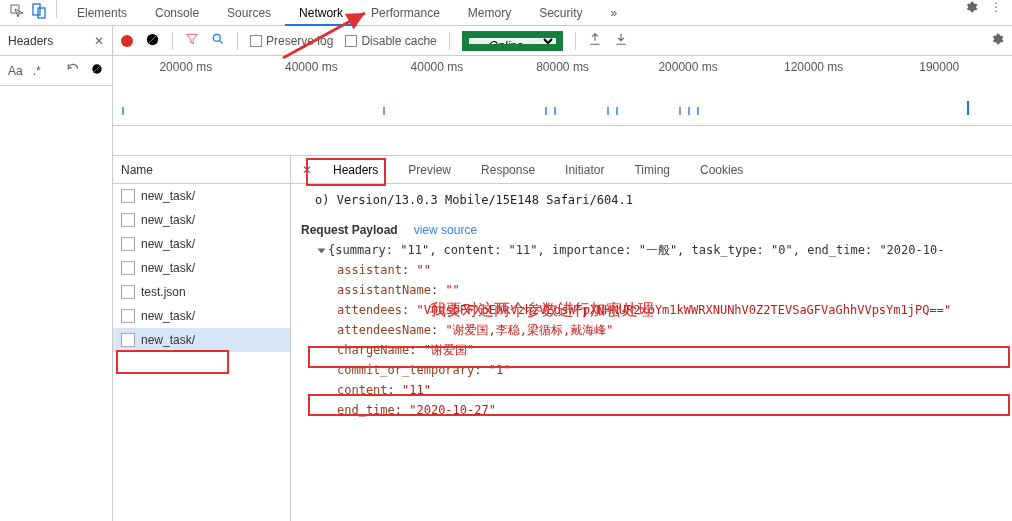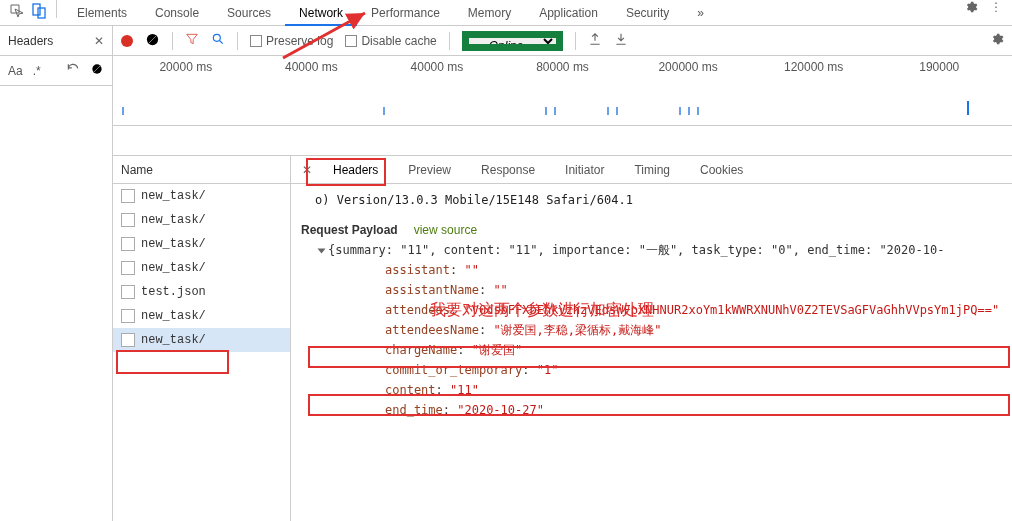--- a/index.html
+++ b/index.html
@@ -130,21 +130,20 @@
   .name-head {
     height: 28px;
     line-height: 28px;
     padding-left: 8px;
     border-bottom: 1px solid #ccc;
     color: #333;
   }
   .name-list {
     flex:1;
     overflow-y:auto;
-    font-family:Liberation Mono, monospace;
   }
   .name-item {
     display:flex;
     align-items:center;
     gap:6px;
     height:24px;
     padding-left:8px;
     color:#333;
     cursor:pointer;
   }
@@ -196,24 +195,24 @@
     overflow:auto;
     font-family: Menlo, Consolas, monospace;
     font-size:12px;
     padding: 6px 10px;
     line-height:20px;
     white-space:nowrap;
   }
   .detail-body .ua { color:#222; margin-left:14px; }
   .section-title { margin-top:10px; }
   .section-title b { font-family: "Segoe UI", Arial, sans-serif; font-size:12px; }
-  .section-title .viewsrc { color:#4d7c0f; margin-left:16px; font-family:"Segoe UI",Arial,sans-serif; font-size:12px;}
+  .section-title .viewsrc { color:#3b82f6; margin-left:16px; font-family:"Segoe UI",Arial,sans-serif; font-size:12px;}
   .json-line { padding-left:18px; }
   .json-line.indent { padding-left:36px; }
-  .key { color:#954121;margin-left:48px; }
+  .key { color:#954121; }
   .str { color:#c41a16; }
   .punc { color:#333; }
   .tri { display:inline-block; width:0; height:0; border-left:5px solid #666; border-top:4px solid transparent; border-bottom:4px solid transparent; margin-right:4px; transform:rotate(90deg); vertical-align:middle;}
   .checkbox { width:12px; height:12px; border:1px solid #888; display:inline-block; vertical-align:middle; margin-right:4px;}
   .arrow-svg { position:absolute; pointer-events:none; }
   .funnel-svg path { stroke:#d93025; fill:none; stroke-width:1.3; }
   .no-svg path { stroke:#888; fill:none; stroke-width:1.5;}
 </style>
 </head>
 <body>
@@ -230,21 +229,20 @@
         <rect x="6" y="5" width="7" height="10" fill="none" stroke="#1a73e8" stroke-width="1.3"></rect>
       </svg>
   </div>
   <div style="width:1px;height:18px;background:#ccc;margin:0 6px;"></div>
   <div class="tab">Elements</div>
   <div class="tab">Console</div>
   <div class="tab">Sources</div>
   <div class="tab active">Network</div>
   <div class="tab">Performance</div>
   <div class="tab">Memory</div>
-  <div class="tab">Application</div>
   <div class="tab">Security</div>
   <div class="tab">»</div>
   <div class="spacer"></div>
   <div class="right-icons">
     <span>
       <svg width="14" height="14" viewBox="0 0 24 24">
           <path fill="#666" d="M12 8a4 4 0 100 8 4 4 0 000-8zm9 4a7 7 0 00-.1-1.2l2.1-1.6-2-3.4-2.5 1a7 7 0 00-2-1.2L16 3h-4l-.5 2.6a7 7 0 00-2 1.2l-2.5-1-2 3.4 2.1 1.6A7 7 0 007 12c0 .4 0 .8.1 1.2L5 14.8l2 3.4 2.5-1a7 7 0 002 1.2L12 21h4l.5-2.6a7 7 0 002-1.2l2.5 1 2-3.4-2.1-1.6c.1-.4.1-.8.1-1.2z"></path>
         </svg>
     </span>
     <span>⋮</span>

